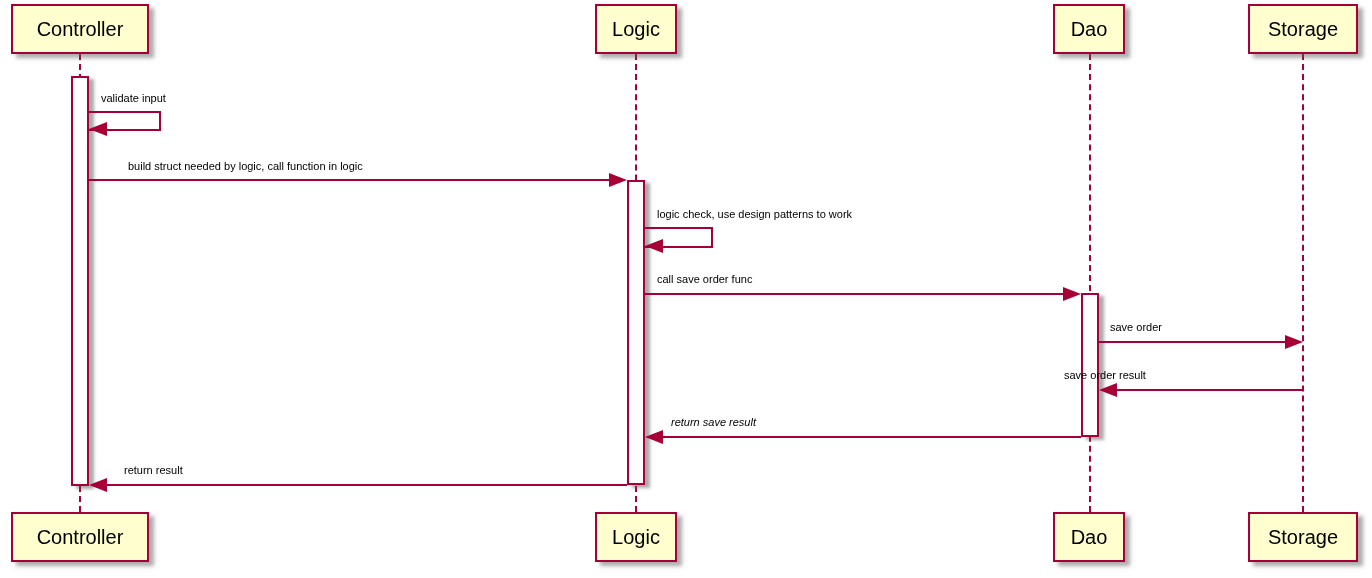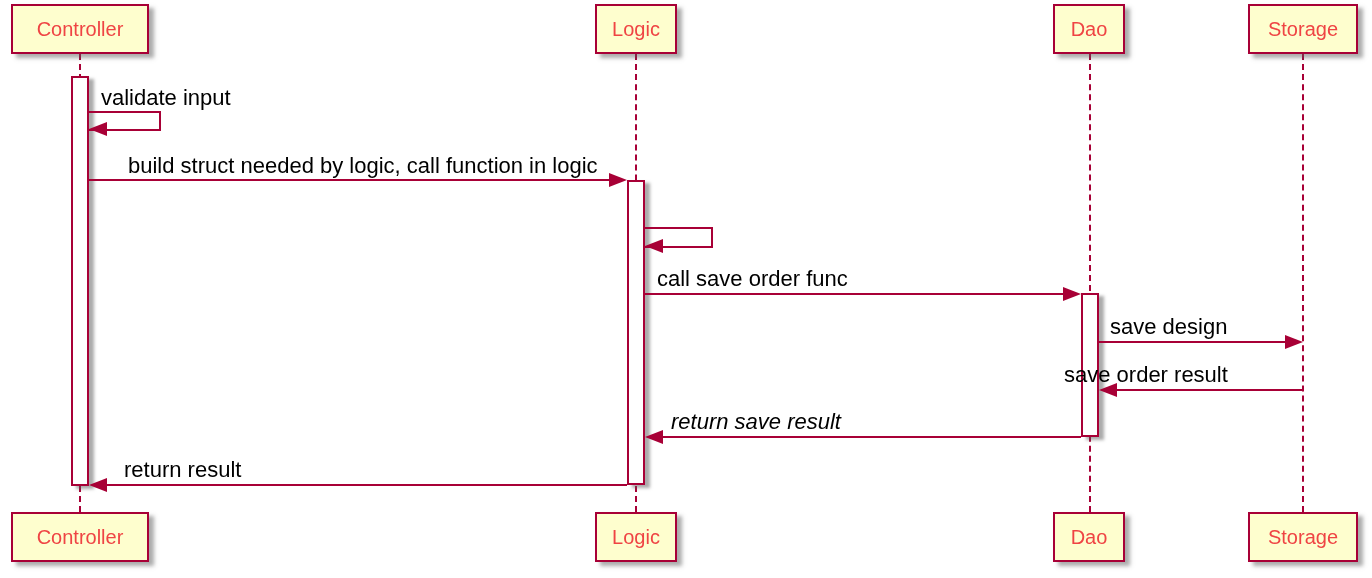--- a/index.html
+++ b/index.html
@@ -5,21 +5,21 @@
   html,body{margin:0;padding:0;background:#fff;}
   .canvas{
     position:relative;width:1372px;height:578px;background:#FFFFFF;
     font-family:"Liberation Sans", sans-serif;overflow:hidden;
   }
   .pbox{
     position:absolute;height:50px;box-sizing:border-box;
     background:#FEFECE;border:2.5px solid #A80036;
     box-shadow:5px 4px 4px rgba(90,90,90,.5);
     display:flex;align-items:center;justify-content:center;
-    font-size:20px;color:#ef4444;
+    font-size:20px;color:#000000;
   }
   .lifeline{
     position:absolute;width:0;border-left:2px dashed #A80036;
   }
   .activation{
     position:absolute;width:18px;box-sizing:border-box;
     background:#FFFFFF;border:2px solid #A80036;
     box-shadow:5px 3px 3px rgba(90,90,90,.5);
   }
   .msg-line{position:absolute;height:2px;background:#A80036;}
@@ -31,21 +31,21 @@
   .arrow-left{
     position:absolute;width:0;height:0;
     border-right:18px solid #A80036;
     border-top:7px solid transparent;border-bottom:7px solid transparent;
   }
   .self-loop{
     position:absolute;box-sizing:border-box;
     border:2px solid #A80036;border-left:none;
   }
   .msg-label{
-    position:absolute;font-size:22px;color:#000;white-space:nowrap;line-height:20px;
+    position:absolute;font-size:11px;color:#000;white-space:nowrap;line-height:20px;
   }
 </style>
 </head>
 <body>
 
 <div class="canvas">
 
   <div class="lifeline" style="left:79px;top:54px;height:458px;"></div>
   <div class="lifeline" style="left:635px;top:54px;height:458px;"></div>
   <div class="lifeline" style="left:1089px;top:54px;height:458px;"></div>
@@ -82,28 +82,29 @@
   </div>
 
   <div class="msg-label" style="left:101px;top:88px;">validate input</div>
   <div class="self-loop" style="left:89px;top:111px;width:72px;height:20px;"></div>
   <div class="arrow-left" style="left:89px;top:122px;"></div>
 
   <div class="msg-label" style="left:101px;top:156px;margin-left:27px;">build struct needed by logic, call function in logic</div>
   <div class="msg-line" style="left:89px;top:179px;width:522px;"></div>
   <div class="arrow-right" style="left:609px;top:173px;"></div>
 
+  <div class="msg-label" style="left:657px;top:204px;">logic check, use design patterns to work</div>
   <div class="self-loop" style="left:645px;top:227px;width:68px;height:21px;"></div>
   <div class="arrow-left" style="left:645px;top:239px;"></div>
 
   <div class="msg-label" style="left:657px;top:269px;">call save order func</div>
   <div class="msg-line" style="left:645px;top:293px;width:418px;"></div>
   <div class="arrow-right" style="left:1063px;top:287px;"></div>
 
-  <div class="msg-label" style="left:1110px;top:317px;">save design</div>
+  <div class="msg-label" style="left:1110px;top:317px;">save order</div>
   <div class="msg-line" style="left:1099px;top:341px;width:186px;"></div>
   <div class="arrow-right" style="left:1285px;top:335px;"></div>
 
   <div class="msg-label" style="left:1064px;top:365px;">save order result</div>
   <div class="msg-line" style="left:1117px;top:389px;width:186px;"></div>
   <div class="arrow-left" style="left:1099px;top:383px;"></div>
 
   <div class="msg-label" style="left:671px;top:412px;font-style:italic;">return save result</div>
   <div class="msg-line" style="left:663px;top:436px;width:418px;"></div>
   <div class="arrow-left" style="left:645px;top:430px;"></div>

